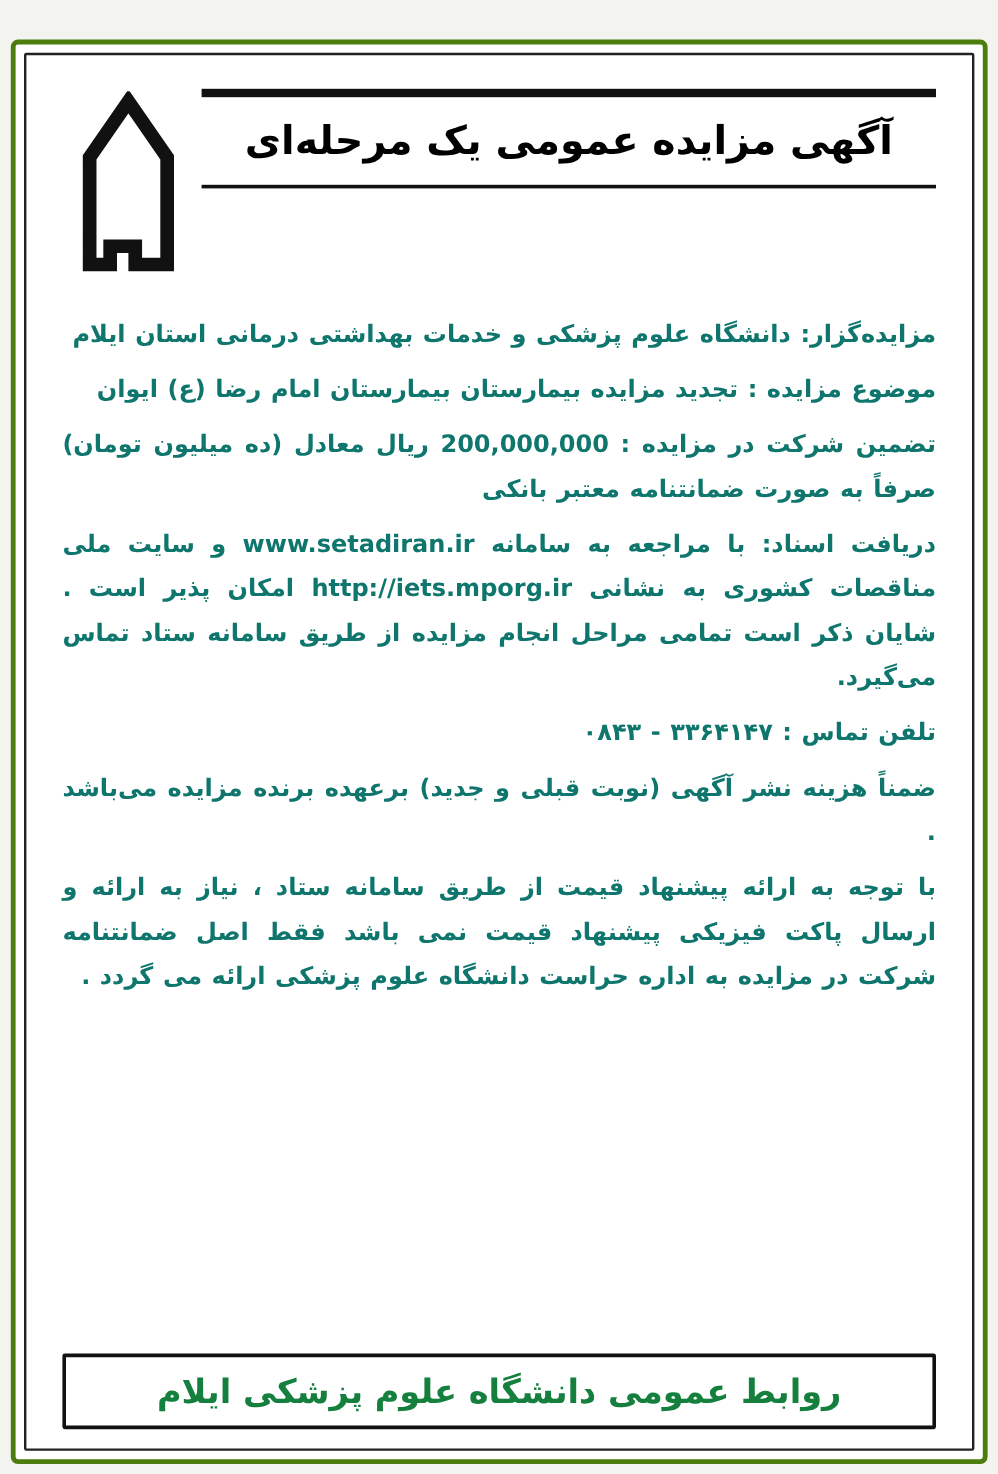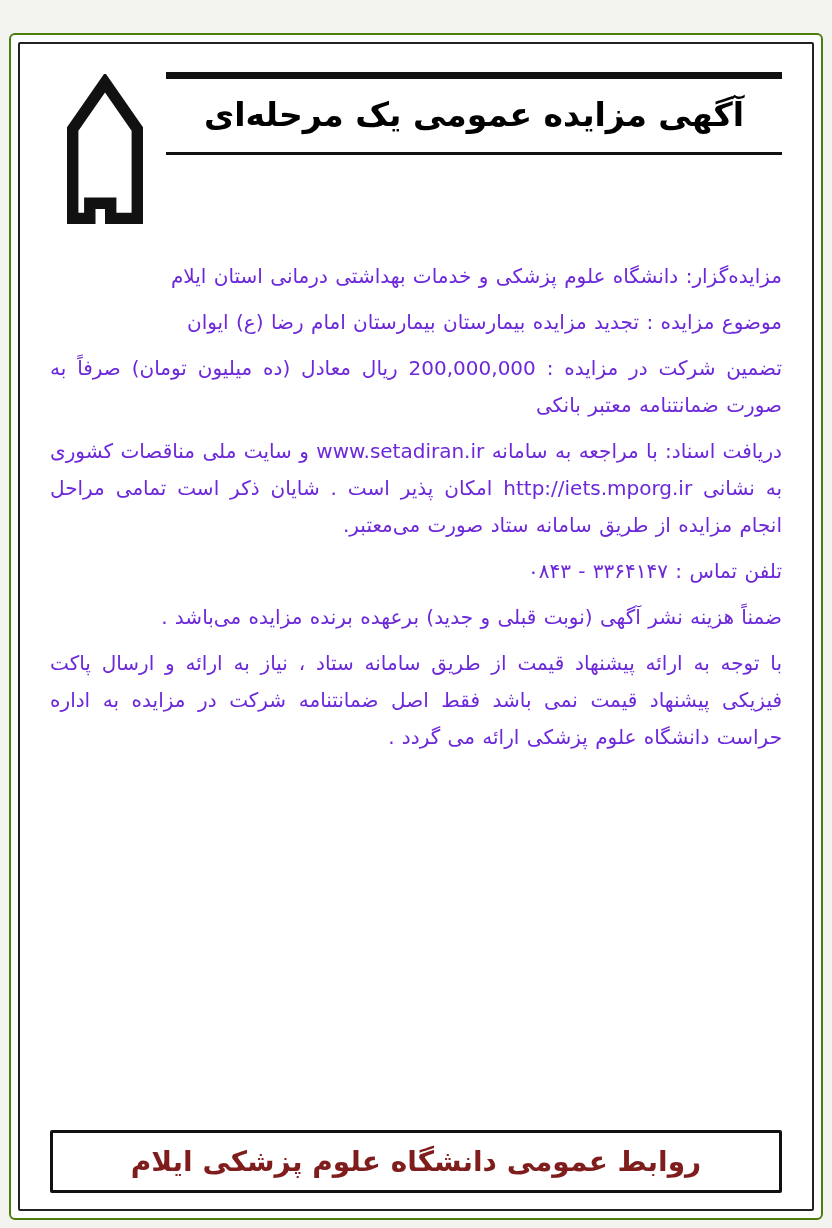--- a/index.html
+++ b/index.html
@@ -15,21 +15,21 @@
   .page {
     width: 832px;
     height: 1228px;
     padding: 33px 9px 8px 9px;
     direction: rtl;
   }
 
   .ad-outer {
     width: 100%;
     height: 100%;
-    border: 2px solid #4d7c0f;
+    border: 4px solid #4d7c0f;
     border-radius: 6px;
     padding: 7px;
     background: #ffffff;
   }
 
   .ad-inner {
     width: 100%;
     height: 100%;
     border: 2px solid #222222;
     border-radius: 2px;
@@ -84,22 +84,22 @@
 
   
   .body-text {
     flex: 1 1 auto;
     margin-top: 26px;
     direction: rtl;
   }
 
   .body-text p {
     font-size: 20px;
-    font-weight: 400;
-    color: #6d28d9;
+    font-weight: 700;
+    color: #0f766e;
     line-height: 1.85;
     text-align: justify;
     margin-bottom: 9px;
     word-spacing: 1px;
   }
 
   .body-text p.phone {
   }
 
   
@@ -107,21 +107,21 @@
     border: 3px solid #111;
     border-radius: 2px;
     margin-top: 22px;
     padding: 12px 10px;
     text-align: center;
   }
 
   .footer-box .footer-title {
     font-size: 28px;
     font-weight: 700;
-    color: #7f1d1d;
+    color: #15803d;
   }
 </style>
 </head>
 <body>
 
 <div class="page">
   <div class="ad-outer">
     <div class="ad-inner">
 
       <div class="header">
@@ -136,21 +136,21 @@
               <path d="M 16 152 L 16 58 L 50 9 L 84 58 L 84 152 L 56 152 L 56 136 L 34 136 L 34 152 Z" fill="#ffffff" stroke="#111111" stroke-width="12" stroke-linejoin="miter"></path>
             </svg>
           </span>
         </div>
       </div>
 
       <div class="body-text">
         <p>مزایده‌گزار: دانشگاه علوم پزشکی و خدمات بهداشتی درمانی استان ایلام</p>
         <p>موضوع مزایده : تجدید مزایده بیمارستان بیمارستان امام رضا (ع) ایوان</p>
         <p>تضمین شرکت در مزایده : 200,000,000 ریال معادل (ده میلیون تومان) صرفاً به صورت ضمانتنامه معتبر بانکی</p>
-        <p>دریافت اسناد: با مراجعه به سامانه www.setadiran.ir و سایت ملی مناقصات کشوری به نشانی http://iets.mporg.ir امکان پذیر است . شایان ذکر است تمامی مراحل انجام مزایده از طریق سامانه ستاد صورت می‌معتبر.</p>
+        <p>دریافت اسناد: با مراجعه به سامانه www.setadiran.ir و سایت ملی مناقصات کشوری به نشانی http://iets.mporg.ir امکان پذیر است . شایان ذکر است تمامی مراحل انجام مزایده از طریق سامانه ستاد تماس می‌گیرد.</p>
         <p class="phone">تلفن تماس : ۳۳۶۴۱۴۷ - ۰۸۴۳</p>
         <p>ضمناً هزینه نشر آگهی (نوبت قبلی و جدید) برعهده برنده مزایده می‌باشد .</p>
         <p>با توجه به ارائه پیشنهاد قیمت از طریق سامانه ستاد ، نیاز به ارائه و ارسال پاکت فیزیکی پیشنهاد قیمت نمی باشد فقط اصل ضمانتنامه شرکت در مزایده به اداره حراست دانشگاه علوم پزشکی ارائه می گردد .</p>
       </div>
 
       <div class="footer-box">
         <div class="footer-title">روابط عمومی دانشگاه علوم پزشکی ایلام</div>
       </div>
 
     </div>

